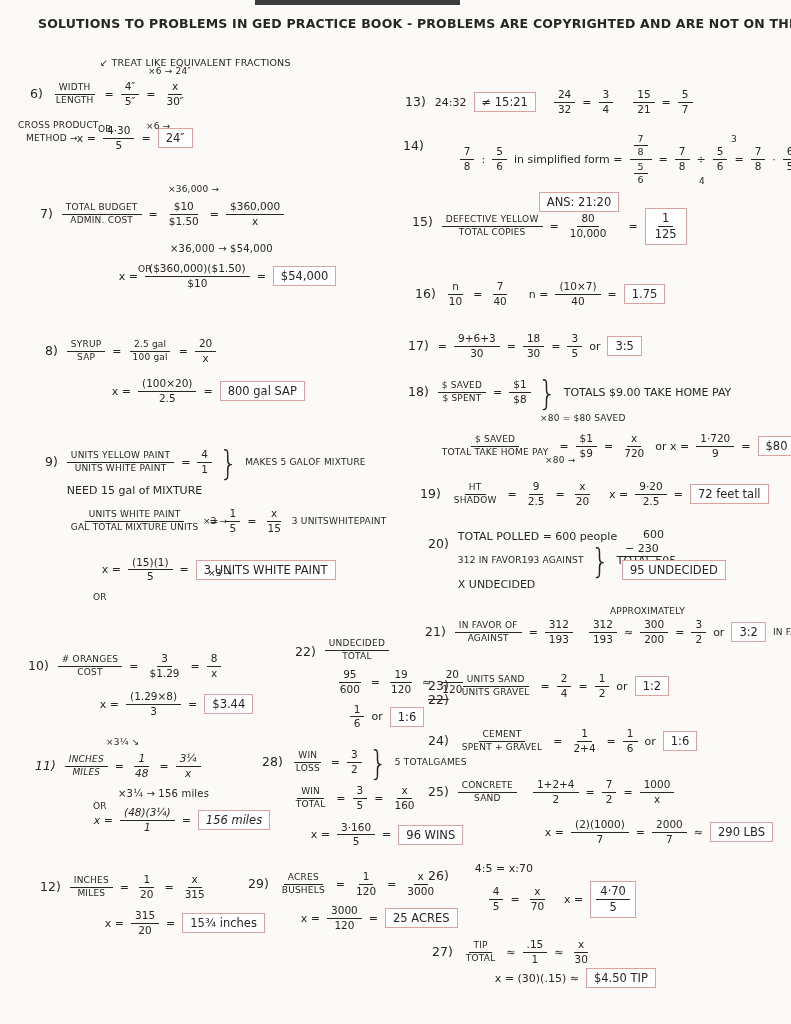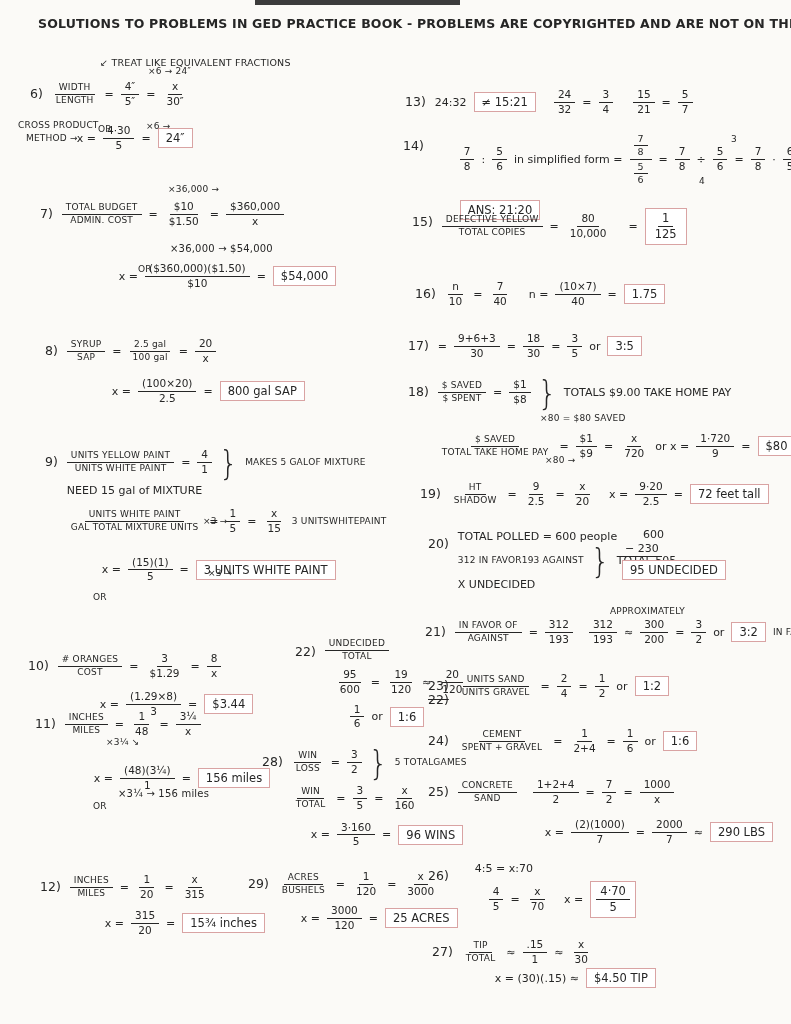--- a/index.html
+++ b/index.html
@@ -218,21 +218,21 @@
           <span class="t">x  =</span>
           <span class="fr">
             <span class="fn">(1.29×8)</span>
             <span class="fd">3</span>
           </span>
           <span class="t">=</span>
           <span class="box">$3.44</span>
         </div>
       </div>
     </div>
-    <div class="problem" style="left: 35px; top: 710px;">
+    <div class="problem" style="left: 35px; top: 752px; font-style: italic;">
       <span class="pnum"><span class="n1">11)</span></span>
       <div class="plines">
         <div class="line">
           <span class="fr lbl">
             <span class="fn">INCHES</span>
             <span class="fd">MILES</span>
           </span>
           <span class="t">=</span>
           <span class="fr">
             <span class="fn">1</span>
@@ -355,21 +355,21 @@
             <span class="fn">7</span>
             <span class="fd">8</span>
           </span>
           <span class="t">·</span>
           <span class="fr">
             <span class="fn">6</span>
             <span class="fd">5</span>
           </span>
           <span class="t">=</span>
         </div>
-        <div class="line" style="margin-top: 6px; flex-direction: column;">
+        <div class="line" style="margin-top: 6px;">
           <span class="sp" style="width: 72px;"></span>
           <span class="box">ANS:  21:20</span>
         </div>
       </div>
     </div>
     <div class="problem" style="left: 412px; top: 208px;">
       <span class="pnum"><span class="n1">15)</span></span>
       <div class="plines">
         <div class="line">
           <span class="fr lbl">

